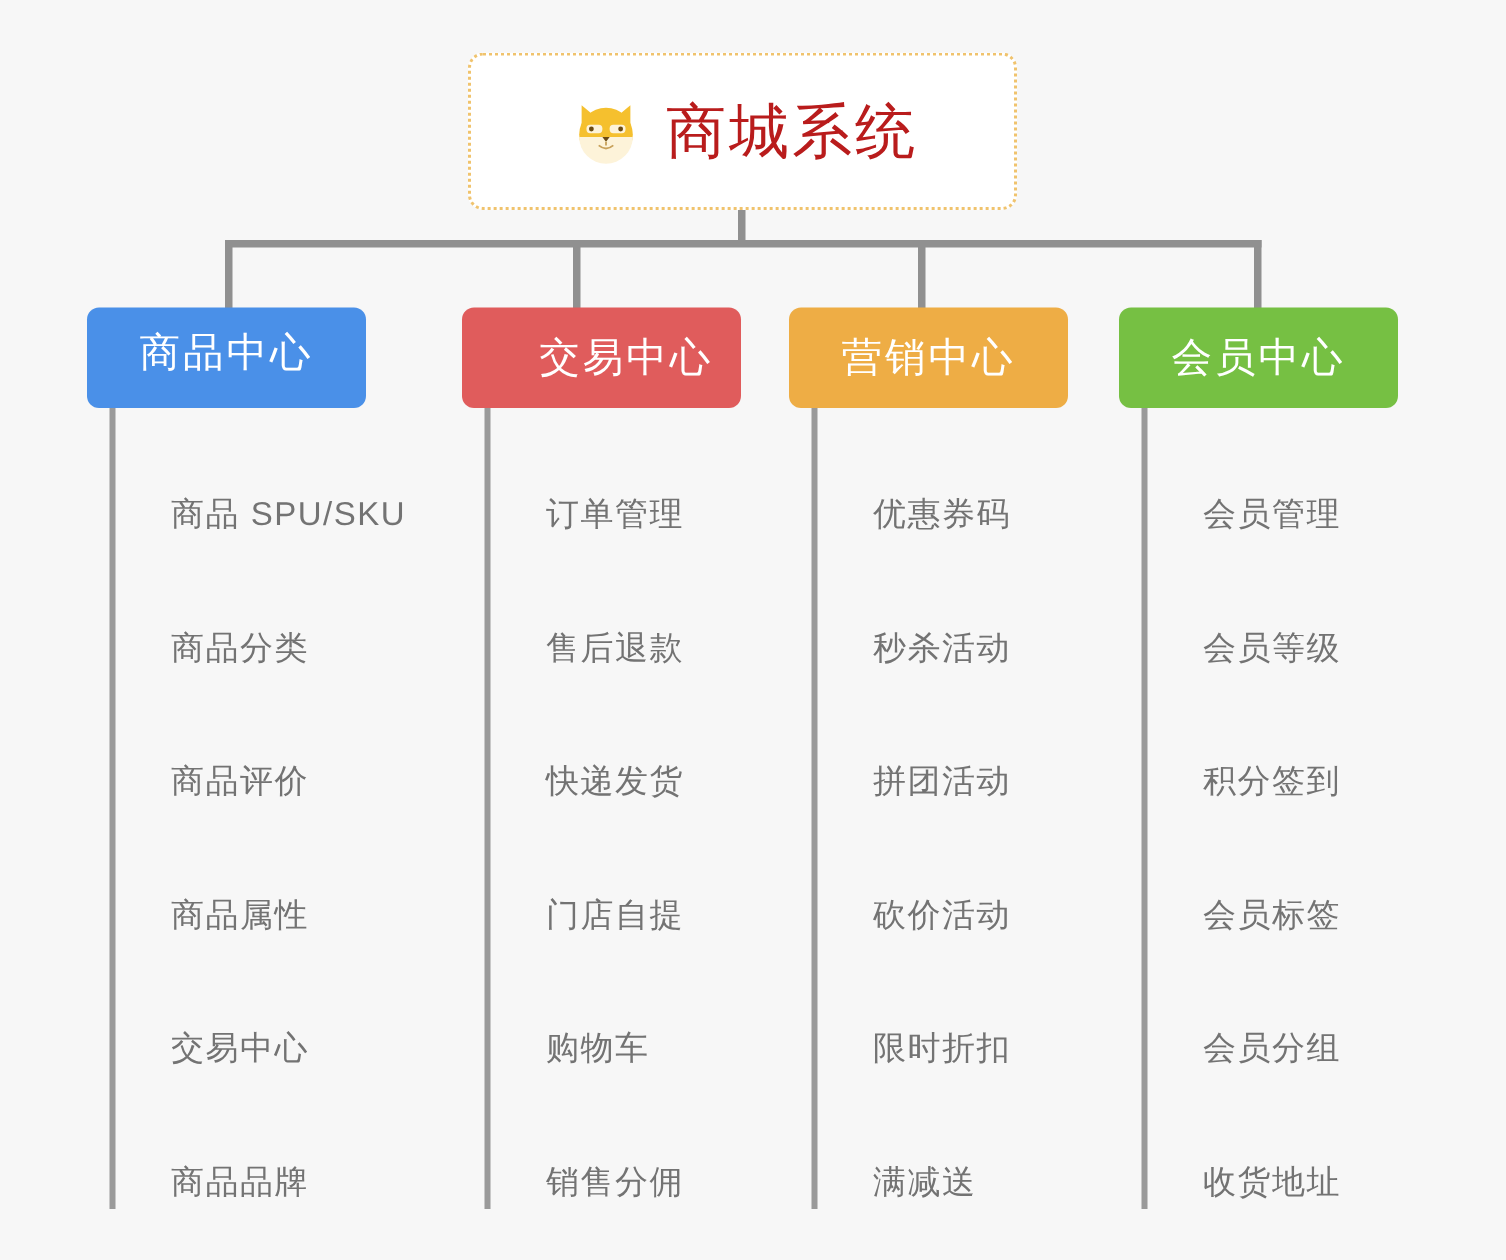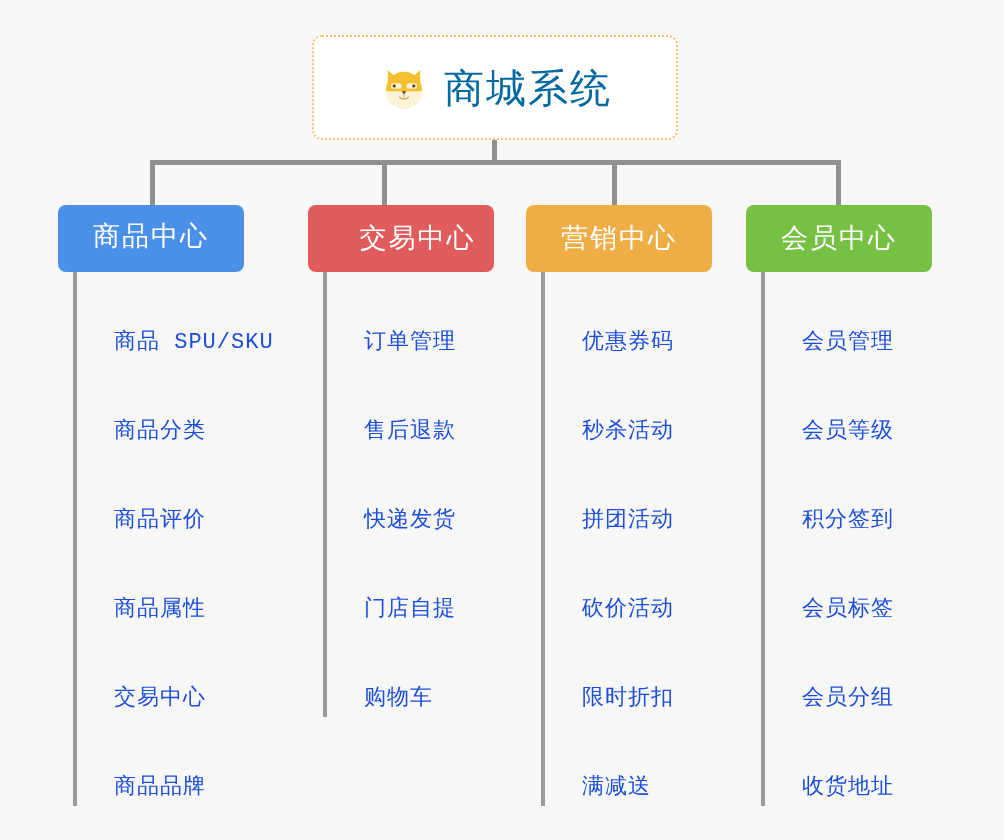--- a/index.html
+++ b/index.html
@@ -26,21 +26,21 @@
     justify-content:center;
     gap:14px;
   }
   .root-icon{
     width:52px;height:52px;
     display:block;
     flex:0 0 auto;
   }
   .root-title{
     font-size:40px;
-    color:#0369a1;
+    color:#b91c1c;
     letter-spacing:2px;
     line-height:1;
     white-space:nowrap;
     text-align:center;
   }
 
   
   .conn{position:absolute;background:#909090;}
   .conn-stem{left:492px; top:140px; width:5px; height:22px;}
   .conn-bar{left:150px; top:160px; width:691px; height:5px;}
@@ -81,26 +81,25 @@
   }
   .sub-item::after{
     content:"";
     position:absolute;
     left:0; bottom:0;
     height:2px;
     background:#9a9a9a;
   }
   .sub-text{
     font-size:22px;
-    color:#1d4ed8;
+    color:#737373;
     line-height:1.1;
     white-space:nowrap;
     padding-left:22px;
     letter-spacing:1px;
-    font-family:Liberation Mono, monospace;
   }
 </style>
 <style>.col:nth-of-type(1) .sub-item:nth-child(1)::after{width:210px;}.col:nth-of-type(1) .sub-item:nth-child(2)::after{width:150px;}.col:nth-of-type(1) .sub-item:nth-child(3)::after{width:150px;}.col:nth-of-type(1) .sub-item:nth-child(4)::after{width:150px;}.col:nth-of-type(1) .sub-item:nth-child(5)::after{width:150px;}.col:nth-of-type(1) .sub-item:nth-child(6)::after{width:150px;}.col:nth-of-type(2) .sub-item:nth-child(1)::after{width:150px;}.col:nth-of-type(2) .sub-item:nth-child(2)::after{width:150px;}.col:nth-of-type(2) .sub-item:nth-child(3)::after{width:150px;}.col:nth-of-type(2) .sub-item:nth-child(4)::after{width:150px;}.col:nth-of-type(2) .sub-item:nth-child(5)::after{width:127px;}.col:nth-of-type(2) .sub-item:nth-child(6)::after{width:150px;}.col:nth-of-type(3) .sub-item:nth-child(1)::after{width:150px;}.col:nth-of-type(3) .sub-item:nth-child(2)::after{width:150px;}.col:nth-of-type(3) .sub-item:nth-child(3)::after{width:150px;}.col:nth-of-type(3) .sub-item:nth-child(4)::after{width:150px;}.col:nth-of-type(3) .sub-item:nth-child(5)::after{width:150px;}.col:nth-of-type(3) .sub-item:nth-child(6)::after{width:128px;}.col:nth-of-type(4) .sub-item:nth-child(1)::after{width:150px;}.col:nth-of-type(4) .sub-item:nth-child(2)::after{width:150px;}.col:nth-of-type(4) .sub-item:nth-child(3)::after{width:150px;}.col:nth-of-type(4) .sub-item:nth-child(4)::after{width:150px;}.col:nth-of-type(4) .sub-item:nth-child(5)::after{width:150px;}.col:nth-of-type(4) .sub-item:nth-child(6)::after{width:150px;}</style></head>
 <body>
 
 <div id="stage">
 
   <div class="root-node">
     <svg class="root-icon" viewBox="0 0 64 64">
 
@@ -171,20 +170,23 @@
       </div>
       <div class="sub-item" style="--lw: 150px;">
         <span class="sub-text">快递发货</span>
       </div>
       <div class="sub-item" style="--lw: 150px;">
         <span class="sub-text">门店自提</span>
       </div>
       <div class="sub-item" style="--lw: 127px;">
         <span class="sub-text">购物车</span>
       </div>
+      <div class="sub-item" style="--lw: 150px;">
+        <span class="sub-text">销售分佣</span>
+      </div>
     </div>
   </div>
 
   <div class="col" style="left:526px;width:186px;">
     <div class="cat-box" style="background:#eead45;">
       <span class="cat-label">营销中心</span>
     </div>
     <div class="sub-list">
       <div class="sub-item" style="--lw: 150px;">
         <span class="sub-text">优惠券码</span>

